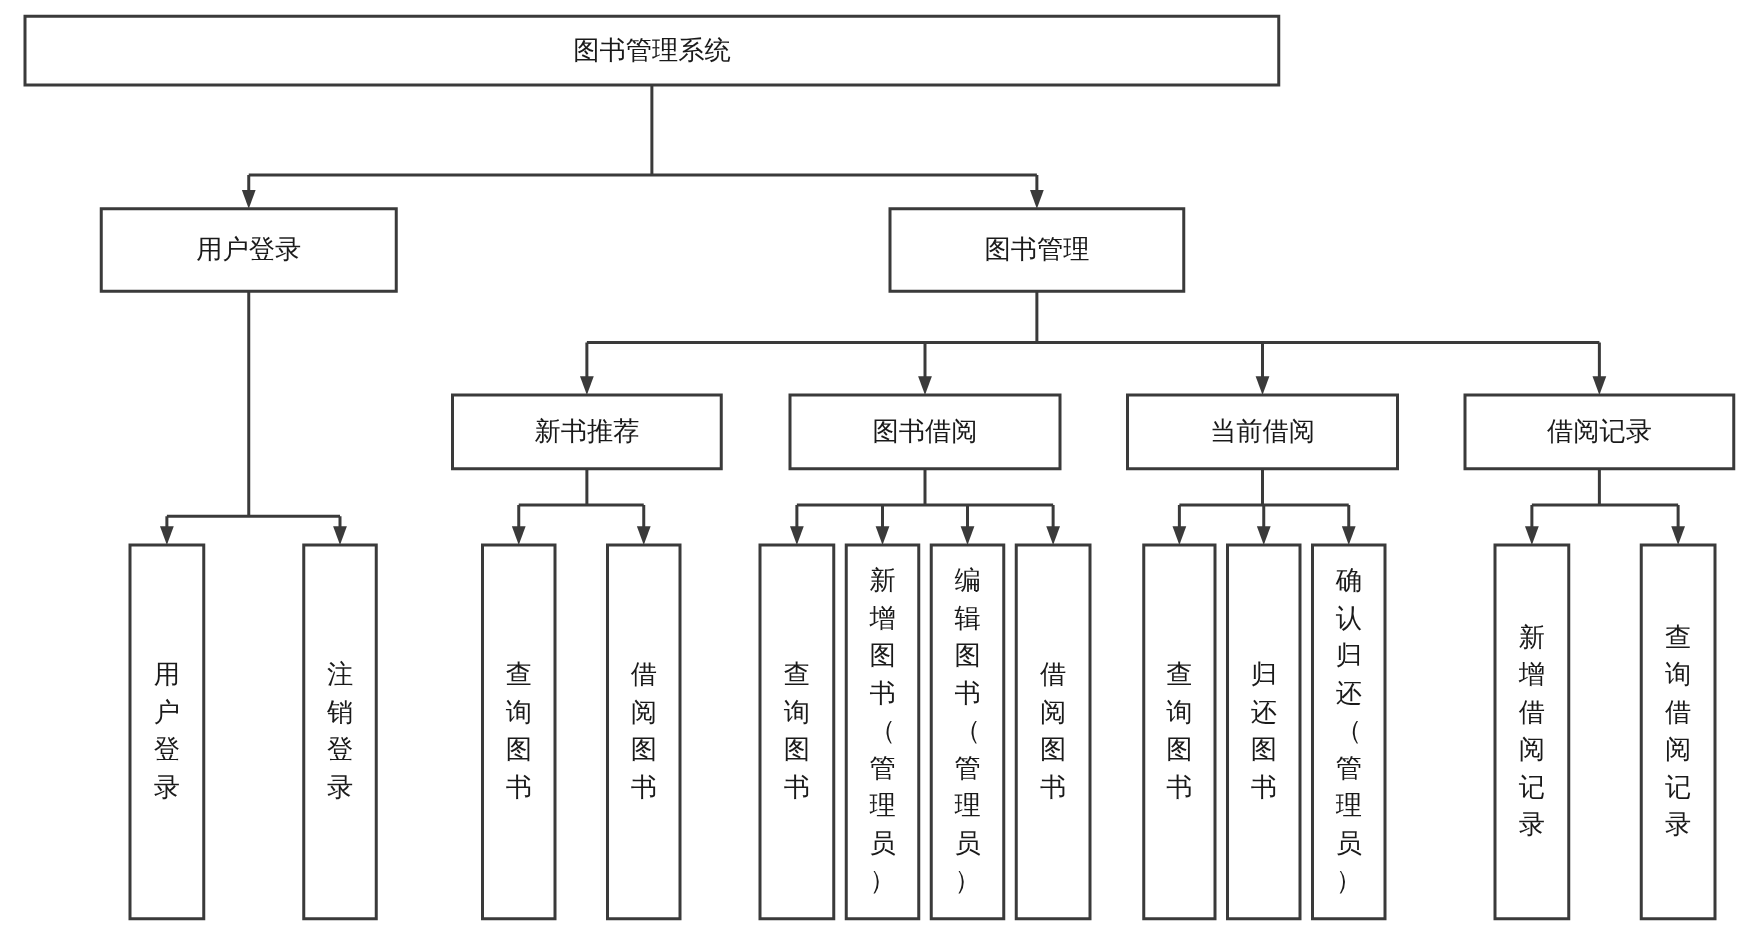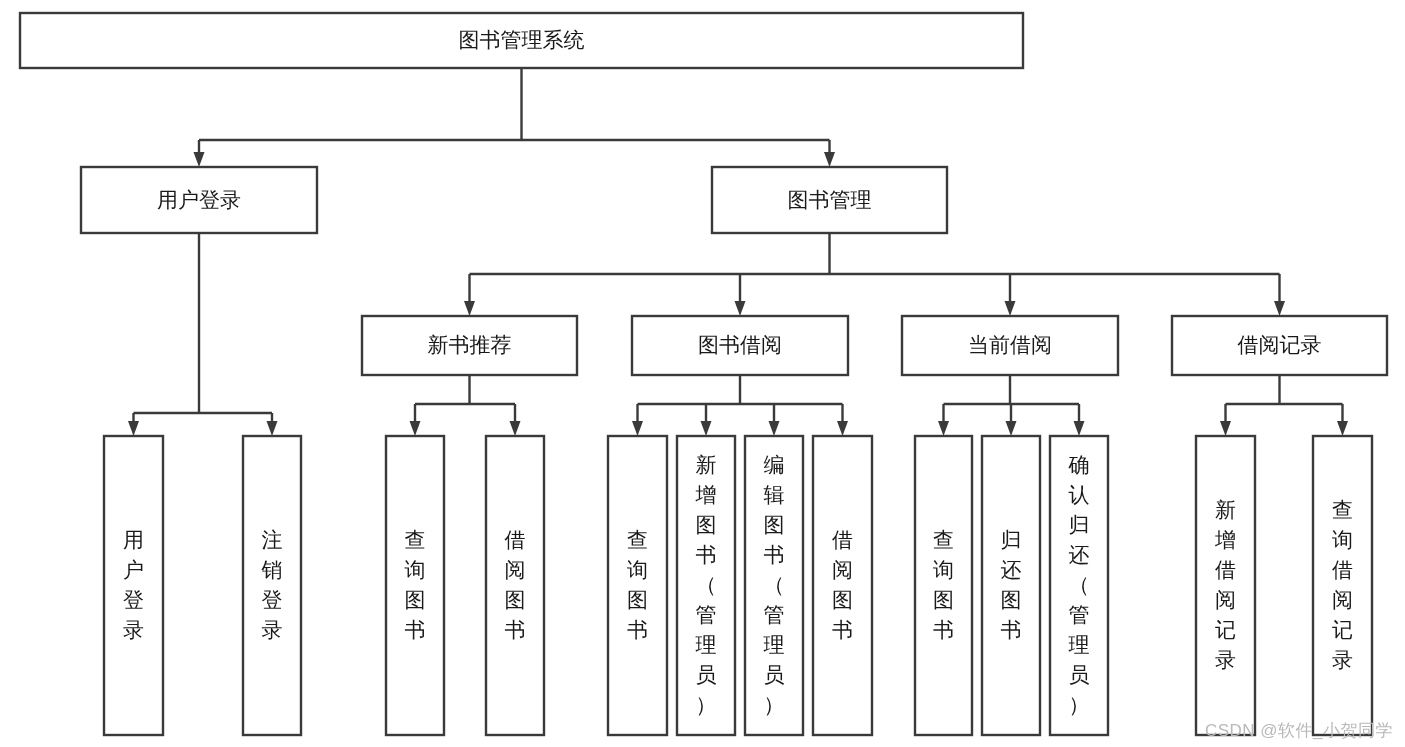--- a/index.html
+++ b/index.html
@@ -202,14 +202,13 @@
         <g>
           <rect x="1196" y="436" width="59" height="299" class="node-rect"></rect>
           <text x="1225.5" class="node-label-v"><tspan x="1225.5" y="516.5">新</tspan><tspan x="1225.5" y="546.5">增</tspan><tspan x="1225.5" y="576.5">借</tspan><tspan x="1225.5" y="606.5">阅</tspan><tspan x="1225.5" y="636.5">记</tspan><tspan x="1225.5" y="666.5">录</tspan></text>
         </g>
         <g>
           <rect x="1313" y="436" width="59" height="299" class="node-rect"></rect>
           <text x="1342.5" class="node-label-v"><tspan x="1342.5" y="516.5">查</tspan><tspan x="1342.5" y="546.5">询</tspan><tspan x="1342.5" y="576.5">借</tspan><tspan x="1342.5" y="606.5">阅</tspan><tspan x="1342.5" y="636.5">记</tspan><tspan x="1342.5" y="666.5">录</tspan></text>
         </g>
       </g>
   </svg>
-  <div class="watermark">CSDN @软件_小贺同学</div>
 </div>
 
 </body></html>

